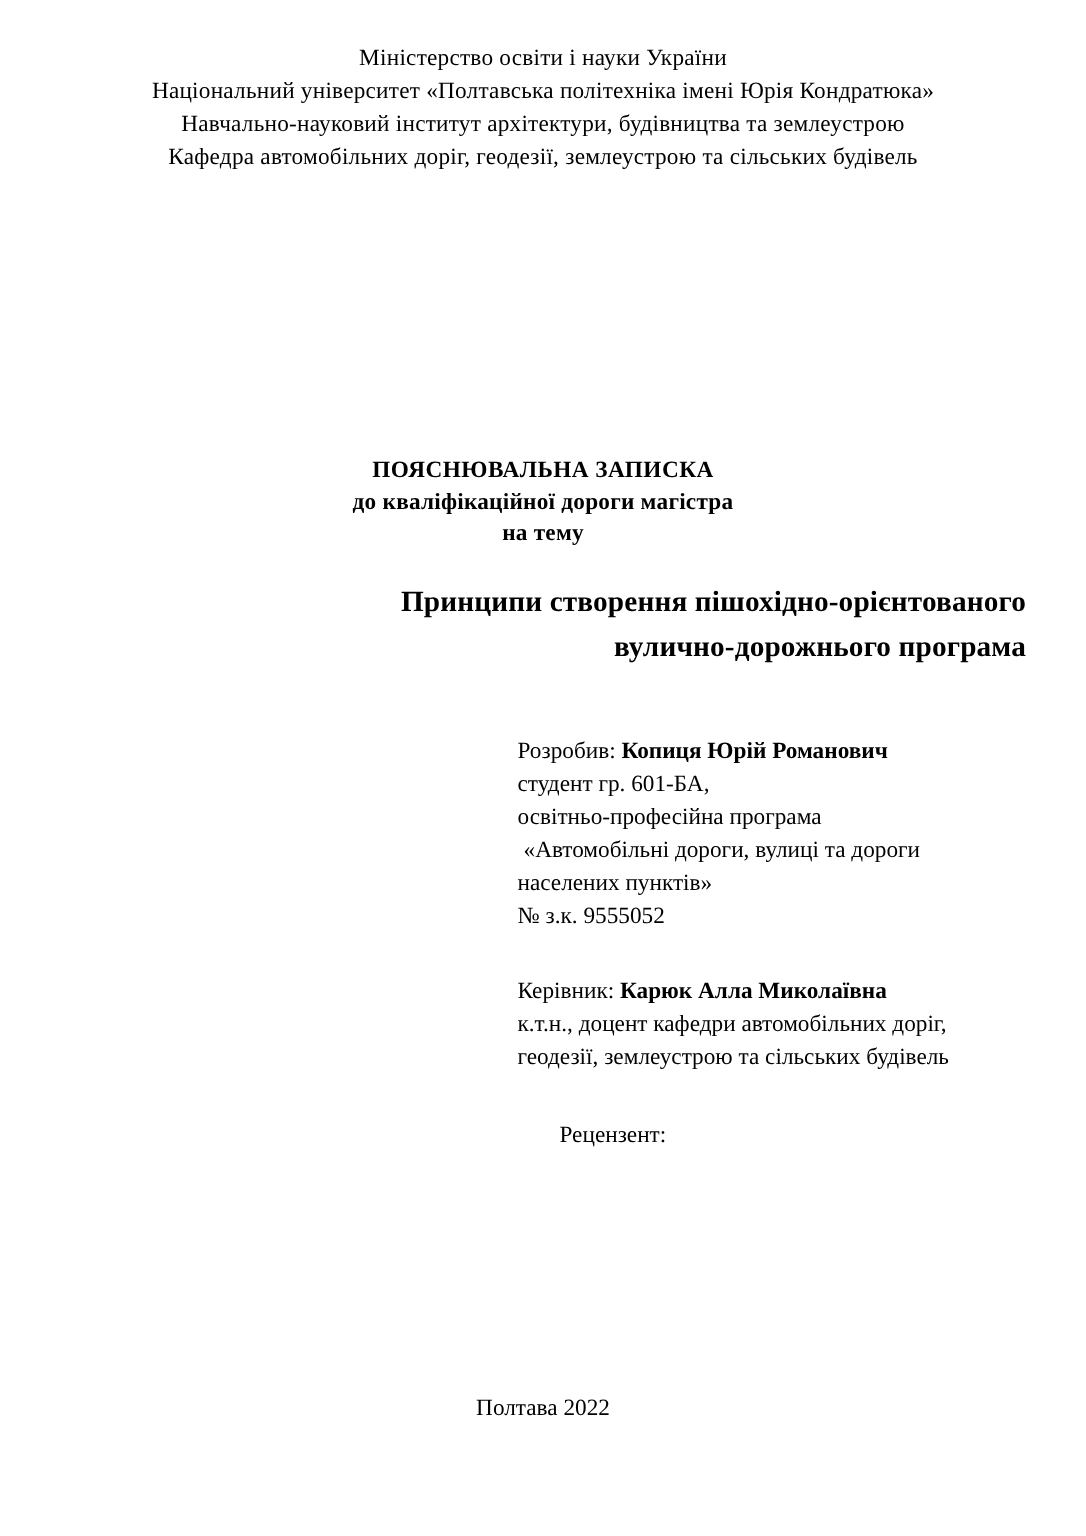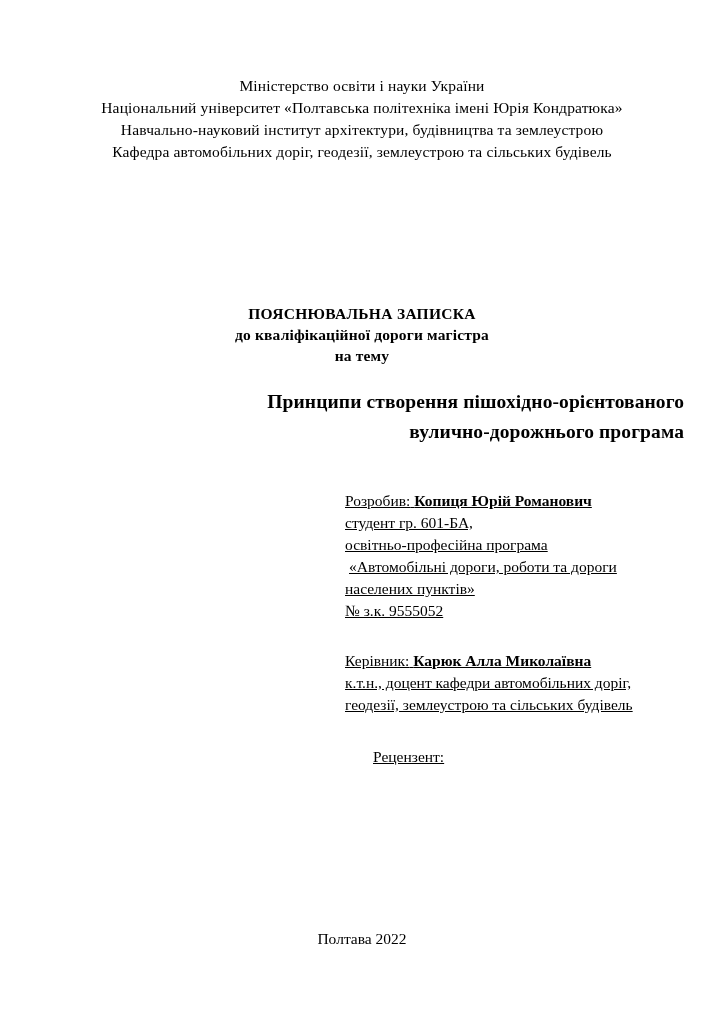--- a/index.html
+++ b/index.html
@@ -21,21 +21,20 @@
     -webkit-font-smoothing: antialiased;
   }
 
   
   .header-block {
     position: absolute;
     left: 0;
     right: 0;
     top: 28px;
     text-align: center;
-    margin-top: 47px;
   }
   .header-line {
     font-size: 15.5px;
     line-height: 22px;
     letter-spacing: 0.01em;
     white-space: nowrap;
   }
 
   
   .note-block {
@@ -69,21 +68,20 @@
     line-height: 30px;
     letter-spacing: 0.005em;
   }
 
   
   .people-block {
     position: absolute;
     left: 345px;
     right: 20px;
     text-align: left;
-    text-decoration: underline;
   }
   .people-block.author    { top: 490px; }
   .people-block.advisor   { top: 650px; }
   .people-block.reviewer  { top: 746px; margin-left: 28px; }
 
   .person-line {
     font-size: 15.5px;
     line-height: 22px;
     white-space: nowrap;
   }
@@ -133,21 +131,21 @@
     <div class="title-line">вулично-дорожнього програма</div>
   </div>
 
   <div class="people-block author">
     <div class="person-line">
       <span class="label">Розробив:</span>
       <span class="name">Копиця Юрій Романович</span>
     </div>
     <div class="person-line">студент гр. 601-БА,</div>
     <div class="person-line">освітньо-професійна програма</div>
-    <div class="person-line indented">«Автомобільні дороги, роботи та дороги</div>
+    <div class="person-line indented">«Автомобільні дороги, вулиці та дороги</div>
     <div class="person-line">населених пунктів»</div>
     <div class="person-line">№ з.к. 9555052</div>
   </div>
 
   <div class="people-block advisor">
     <div class="person-line">
       <span class="label">Керівник:</span>
       <span class="name">Карюк Алла Миколаївна</span>
     </div>
     <div class="person-line">к.т.н., доцент кафедри автомобільних доріг,</div>

